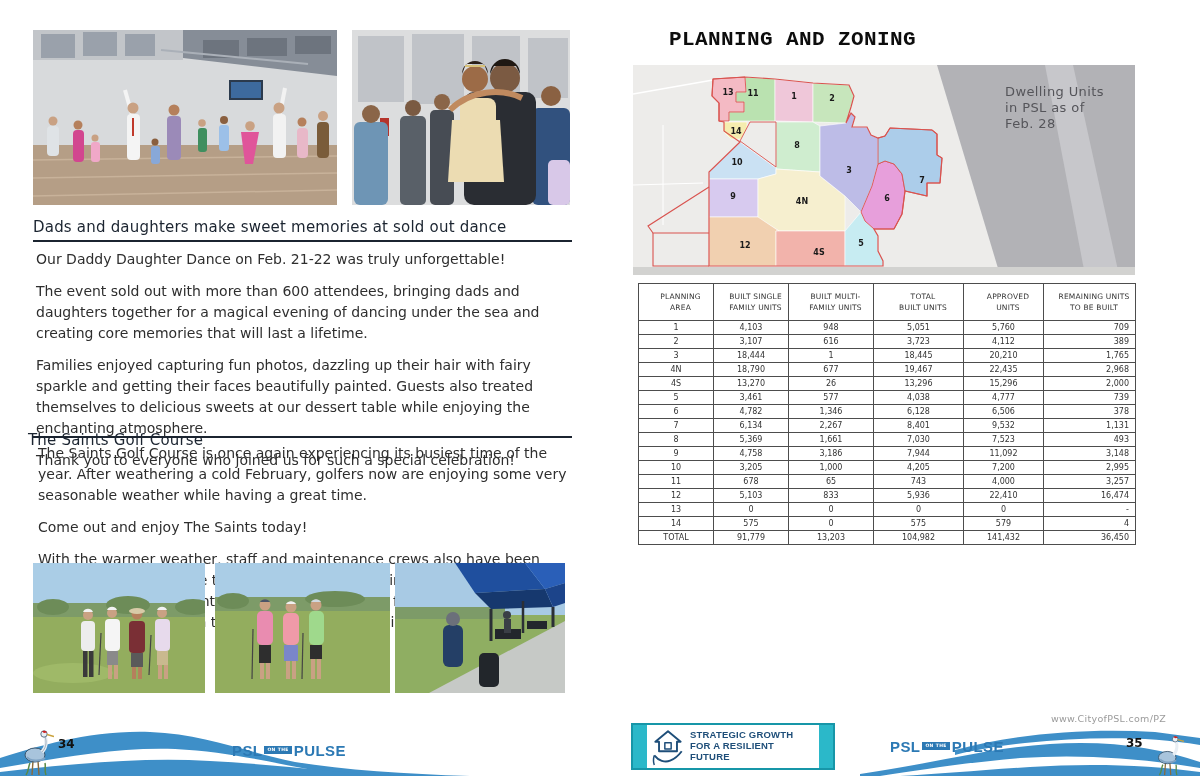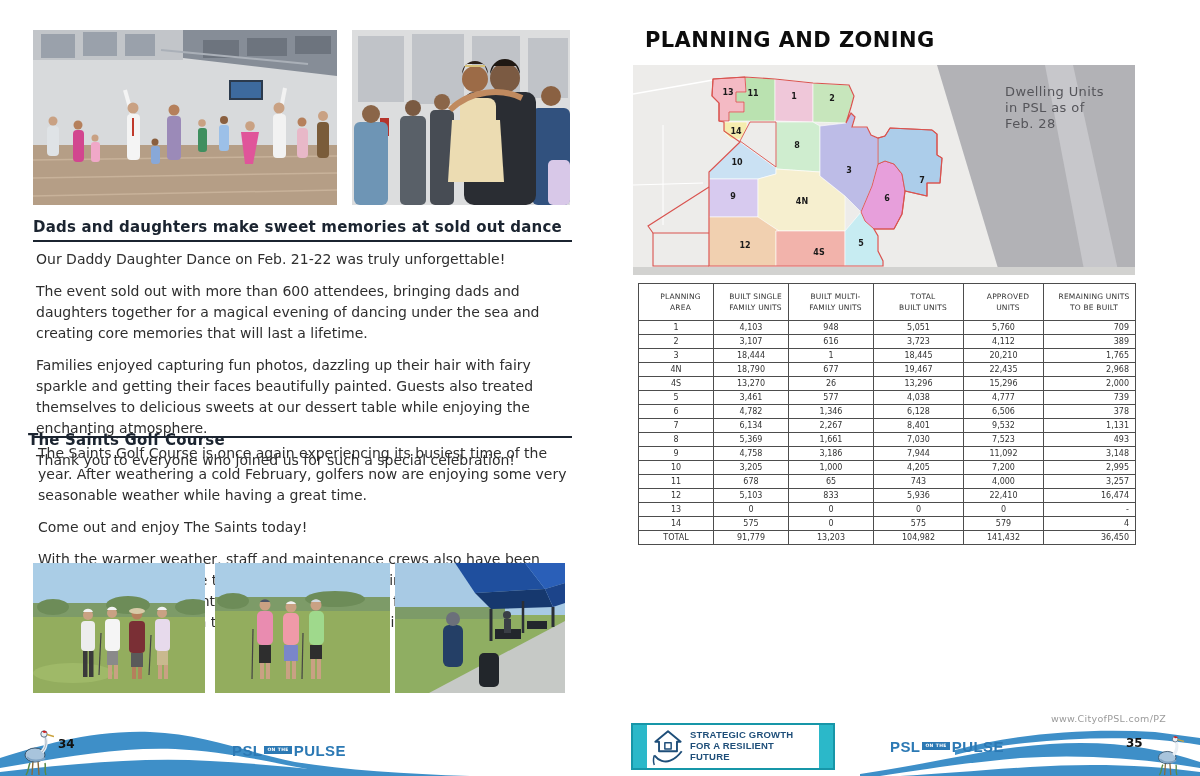--- a/index.html
+++ b/index.html
@@ -1,21 +1,21 @@
 <!DOCTYPE html>
 <html><head>
 <meta charset="utf-8">
 <style>
   html,body{margin:0;padding:0;background:#ffffff;}
   .spread{position:relative;width:1200px;height:776px;background:#fff;overflow:hidden;
           font-family:"DejaVu Sans","Liberation Sans",sans-serif;}
   .abs{position:absolute;}
 
   
-  .sec-head{font-weight:bold;font-size:15px;color:#1b2430;letter-spacing:.2px;}
+  .sec-head{font-weight:normal;font-size:15px;color:#1b2430;letter-spacing:.2px;}
   .rule{background:#1b2430;height:2px;}
   .bodycopy{width:536px;font-size:14px;line-height:1.5;color:#2e2e2e;}
   .bodycopy p{margin:0 0 11px 0;}
 
   
   .photo{display:block;}
 
   
   .pz-title{font-weight:800;font-size:21px;color:#0d0d0d;letter-spacing:.4px;}
   .mapbox{background:#EDECEA;overflow:hidden;}
@@ -226,21 +226,21 @@
     <line x1="128" y1="38" x2="128" y2="70" stroke="#2b2f35" stroke-width="2.5"></line>
     <rect x="100" y="66" width="26" height="10" fill="#23272c"></rect>
     <rect x="132" y="58" width="20" height="8" fill="#23272c"></rect>
     <rect x="48" y="62" width="20" height="42" rx="6" fill="#243f66"></rect>
       <circle cx="58" cy="56" r="7" fill="#6b707a"></circle>
     <rect x="84" y="90" width="20" height="34" rx="5" fill="#22262b"></rect>
     <circle cx="112" cy="52" r="4" fill="#3a3f46"></circle>
       <rect x="109" y="56" width="7" height="14" fill="#3a3f46"></rect>
   </svg>
 
-  <div class="abs pz-title" style="left:645px;top:28px;">PLANNING AND ZONING</div>
+  <div class="abs pz-title" style="left:669px;top:28px;font-family:Liberation Mono, monospace;">PLANNING AND ZONING</div>
 
   <svg class="abs mapbox" style="left:633px;top:65px;" width="502" height="210" viewBox="0 0 502 210">
     <rect width="502" height="210" fill="#EDECEA"></rect>
     <line x1="0" y1="29" x2="80" y2="15" stroke="#ffffff" stroke-width="1.5"></line>
     <line x1="30" y1="60" x2="30" y2="160" stroke="#ffffff" stroke-width="1"></line>
     <line x1="0" y1="120" x2="70" y2="118" stroke="#ffffff" stroke-width="1"></line>
 
     <polygon points="304,0 502,0 502,210 367,210" fill="#B2B2B6"></polygon>
     <polygon points="412,0 440,0 486,210 452,210" fill="#C7C7CB"></polygon>
     <rect x="0" y="202" width="502" height="8" fill="#D2D2D0"></rect>

